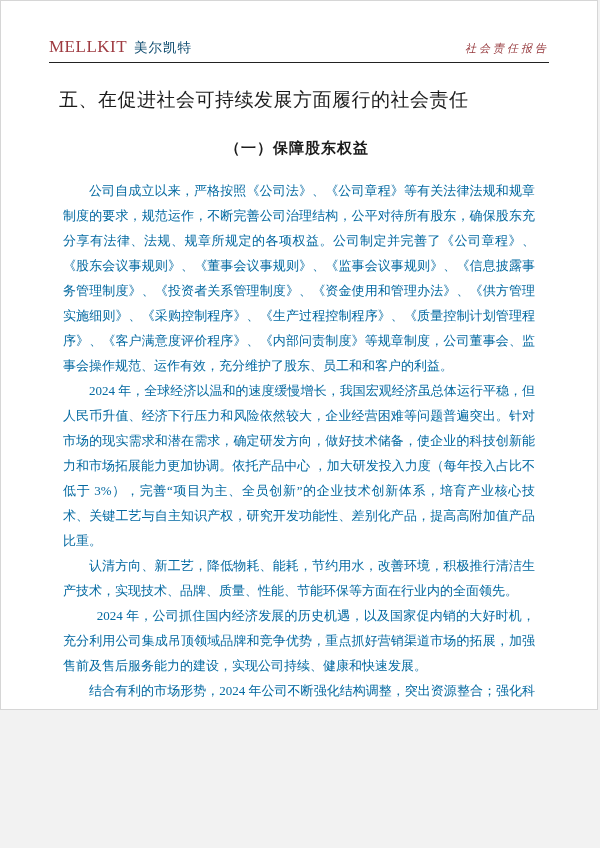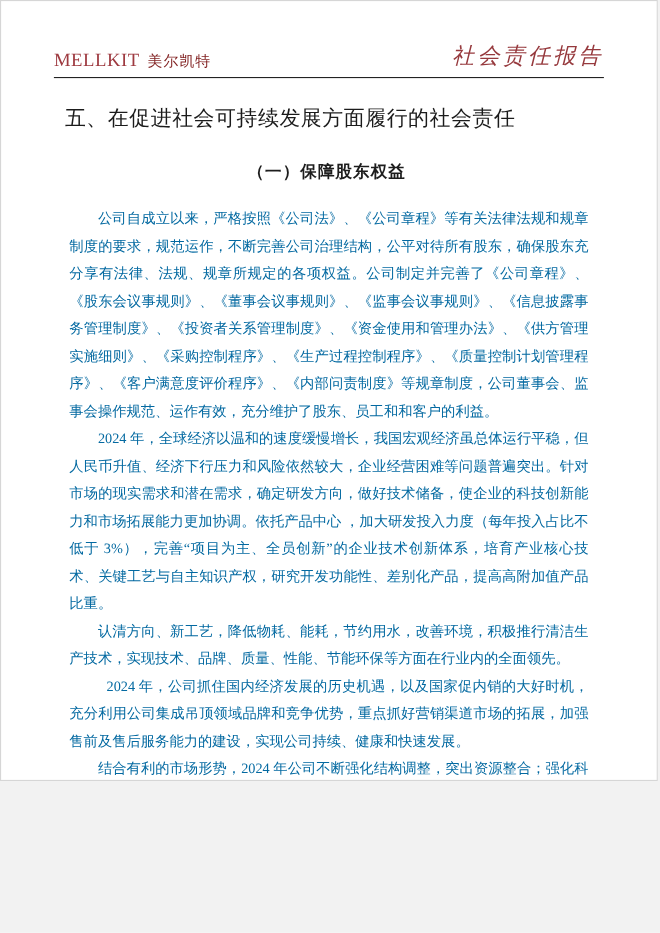--- a/index.html
+++ b/index.html
@@ -25,26 +25,26 @@
     padding-bottom:5px;
   }
   .brand { display:flex; align-items:baseline; gap:7px; }
   .brand-latin {
     font-family:"Liberation Serif","DejaVu Serif",serif;
     font-size:17px; letter-spacing:0.5px;
     color:var(--brand-red,#9e3a40);
   }
   .brand-cn {
     font-family:"Liberation Sans","DejaVu Sans",sans-serif;
-    font-size:13.5px; color:#7f1d1d; letter-spacing:1px;
+    font-size:13.5px; color:#0c4a6e; letter-spacing:1px;
   }
   .report-title {
     font-family:"Liberation Serif","DejaVu Serif",serif;
     font-style:italic;
-    font-size:20px; letter-spacing:3px;
+    font-size:11px; letter-spacing:3px;
     color:var(--header-red,#96393d);
     padding-bottom:1px;
   }
   
   .main { padding:0 14px; }
   .doc-title {
     margin:24px 0 0 -4px;
     font-family:"Liberation Sans","DejaVu Sans",sans-serif;
     font-weight:normal;
     font-size:19px;

